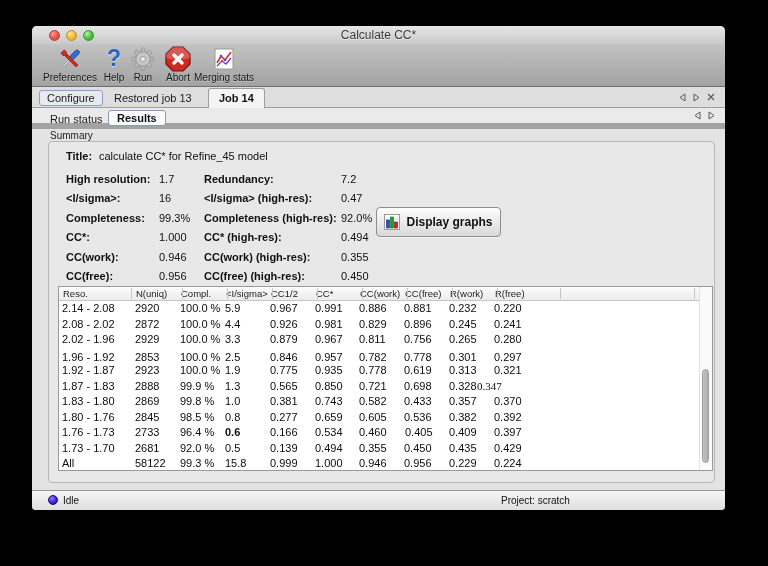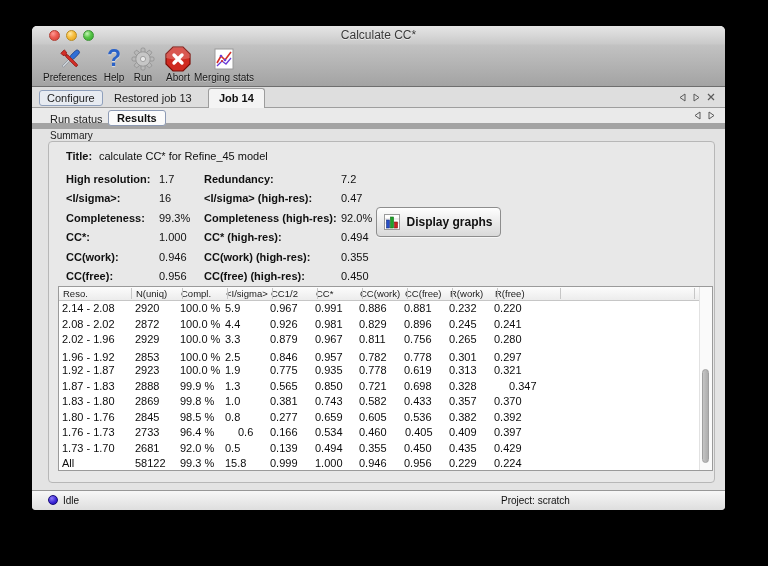--- a/index.html
+++ b/index.html
@@ -361,21 +361,21 @@
             <div class="trow" style="top: 91.5px; padding-left: 16px;">
               <span class="tcell" style="left: 3px;">1.87 - 1.83</span>
               <span class="tcell" style="left: 76px;">2888</span>
               <span class="tcell" style="left: 121px;">99.9 %</span>
               <span class="tcell" style="left: 166px;">1.3</span>
               <span class="tcell" style="left: 211px;">0.565</span>
               <span class="tcell" style="left: 256px;">0.850</span>
               <span class="tcell" style="left: 300px;">0.721</span>
               <span class="tcell" style="left: 345px;">0.698</span>
               <span class="tcell" style="left: 390px;">0.328</span>
-              <span class="tcell" style="left: 450px;">0.347</span>
+              <span class="tcell" style="left: 418px; font-family: Liberation Serif, serif;">0.347</span>
             </div>
             <div class="trow" style="top: 107px;">
               <span class="tcell" style="left: 3px;">1.83 - 1.80</span>
               <span class="tcell" style="left: 76px;">2869</span>
               <span class="tcell" style="left: 121px;">99.8 %</span>
               <span class="tcell" style="left: 166px;">1.0</span>
               <span class="tcell" style="left: 211px;">0.381</span>
               <span class="tcell" style="left: 256px;">0.743</span>
               <span class="tcell" style="left: 300px;">0.582</span>
               <span class="tcell" style="left: 345px;">0.433</span>
@@ -391,21 +391,21 @@
               <span class="tcell" style="left: 256px;">0.659</span>
               <span class="tcell" style="left: 300px;">0.605</span>
               <span class="tcell" style="left: 345px;">0.536</span>
               <span class="tcell" style="left: 390px;">0.382</span>
               <span class="tcell" style="left: 435px;">0.392</span>
             </div>
             <div class="trow" style="top: 138px;">
               <span class="tcell" style="left: 3px;">1.76 - 1.73</span>
               <span class="tcell" style="left: 76px;">2733</span>
               <span class="tcell" style="left: 121px;">96.4 %</span>
-              <span class="tcell" style="left: 179px;">0.6</span>
+              <span class="tcell" style="left: 166px; font-weight: bold;">0.6</span>
               <span class="tcell" style="left: 211px;">0.166</span>
               <span class="tcell" style="left: 256px;">0.534</span>
               <span class="tcell" style="left: 300px;">0.460</span>
               <span class="tcell" style="left: 346px;">0.405</span>
               <span class="tcell" style="left: 390px;">0.409</span>
               <span class="tcell" style="left: 435px;">0.397</span>
             </div>
             <div class="trow" style="top: 153.5px;">
               <span class="tcell" style="left: 3px;">1.73 - 1.70</span>
               <span class="tcell" style="left: 76px;">2681</span>

